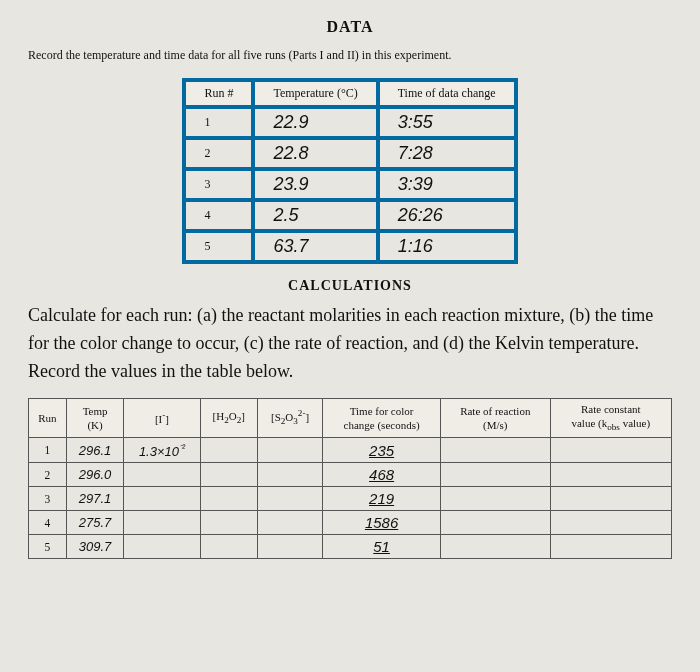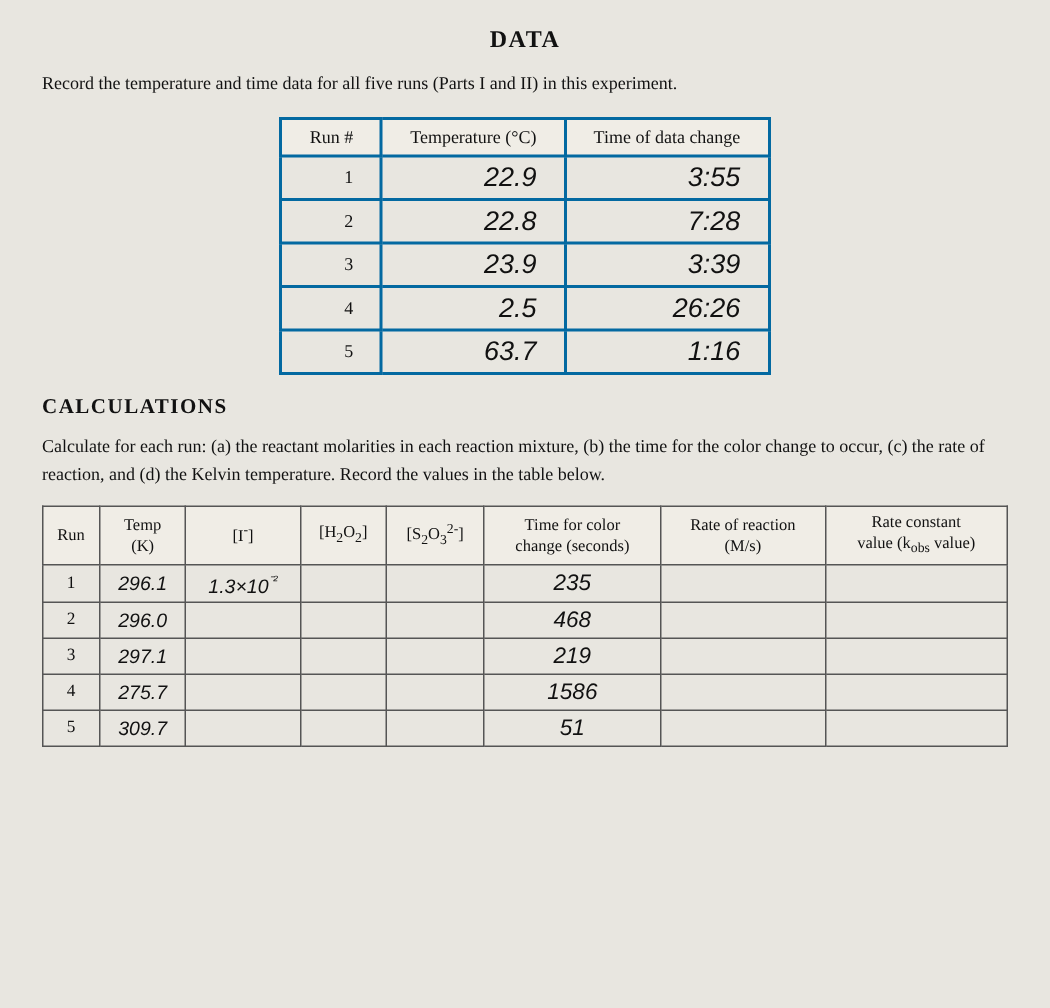--- a/index.html
+++ b/index.html
@@ -33,52 +33,52 @@
       justify-content: center;
       margin-bottom: 14px;
     }
 
     .top-table {
       border-collapse: collapse;
       font-size: 13px;
     }
 
     .top-table th, .top-table td {
-      border: 2px solid #0369a1;
+      border: 4px solid #0369a1;
       padding: 4px 18px;
-      text-align: right;
+      text-align: left;
     }
 
     .top-table th {
       font-weight: normal;
       font-size: 12px;
       background: #f0ede6;
     }
 
     .top-table td.handwritten {
       font-family: Liberation Sans, sans-serif;
       font-size: 18px;
       font-style: italic;
       padding: 3px 18px;
     }
 
     .top-table td.run-num {
       font-size: 12px;
     }
 
     .section-title {
-      text-align: left;
+      text-align: center;
       font-weight: bold;
       font-size: 14px;
       letter-spacing: 1px;
       margin-bottom: 8px;
     }
 
     .calc-text {
-      font-size: 12px;
+      font-size: 18px;
       line-height: 1.55;
       margin-bottom: 12px;
     }
 
     
     .bottom-table {
       border-collapse: collapse;
       width: 100%;
       font-size: 11.5px;
     }
@@ -94,20 +94,21 @@
       font-weight: normal;
       font-size: 11px;
       background: #f0ede6;
       line-height: 1.3;
     }
 
     .bottom-table td.handwritten {
       font-family: 'Comic Sans MS', cursive, 'Segoe UI', sans-serif;
       font-size: 15px;
       font-style: italic;
+      text-decoration: underline;
     }
 
     .bottom-table td.small-hw {
       font-family: 'Comic Sans MS', cursive, 'Segoe UI', sans-serif;
       font-size: 13px;
       font-style: italic;
     }
 
     .superscript {
       font-size: 9px;

